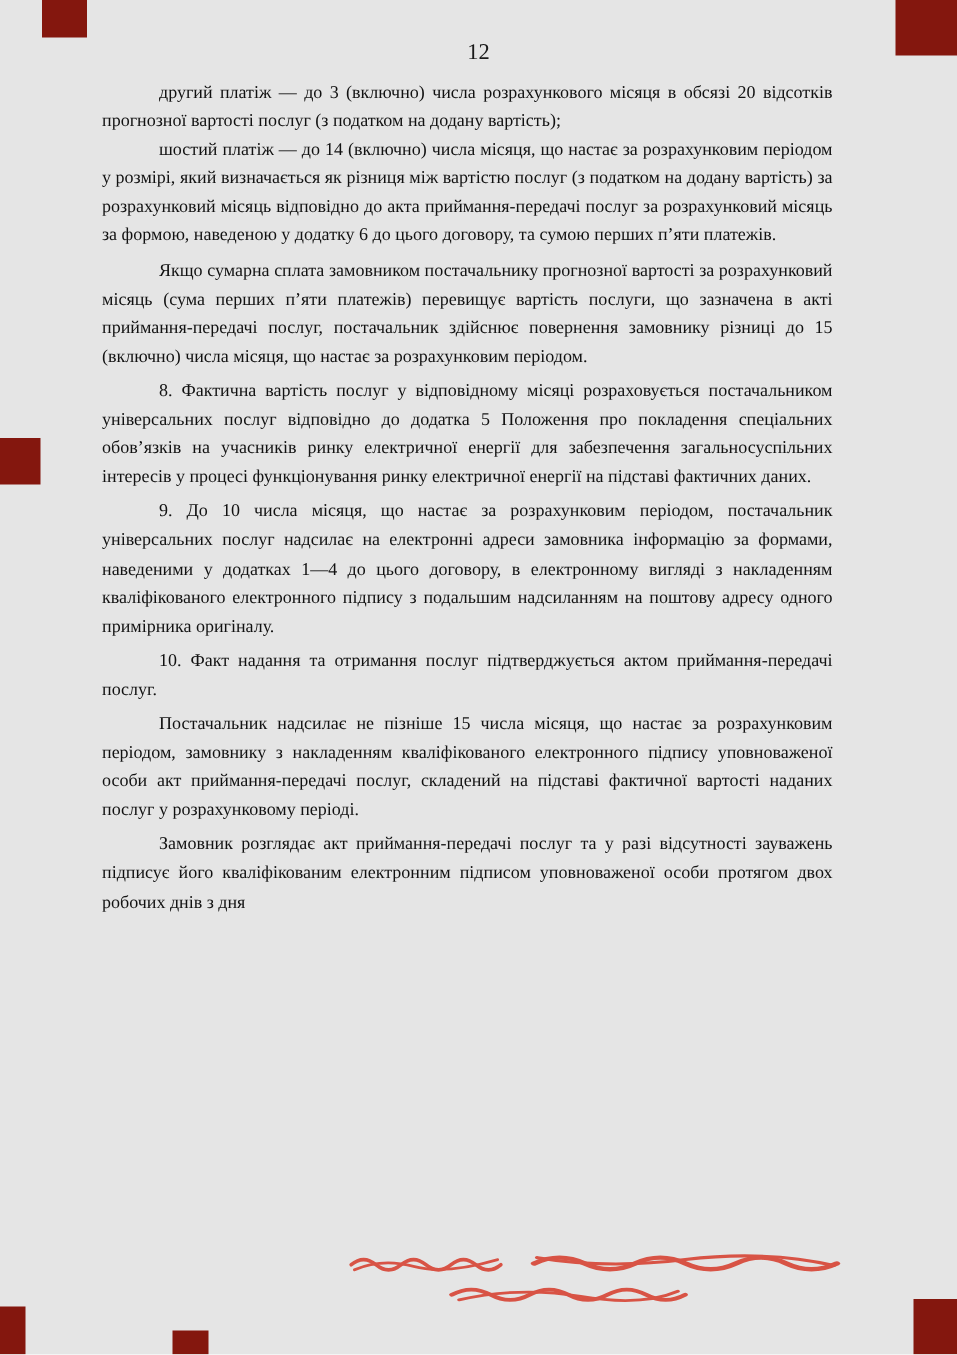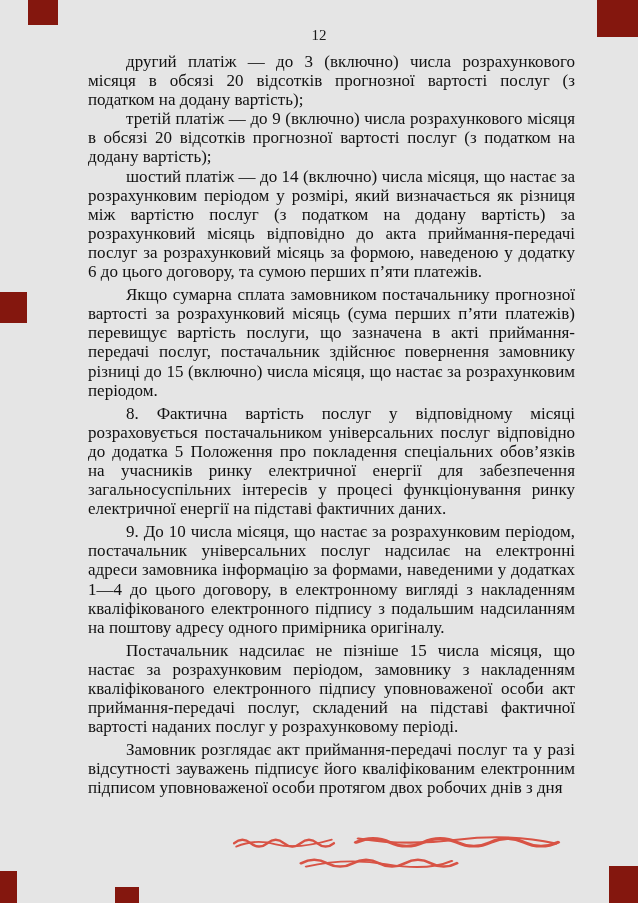--- a/index.html
+++ b/index.html
@@ -22,23 +22,23 @@
     top: 27px;
     left: 0;
     right: 0;
     text-align: center;
     font-size: 15px;
     color: #1a1a1a;
   }
   .content {
     position: absolute;
     top: 52px;
-    left: 88px;
+    left: 68px;
     width: 487px;
-    font-size: 17px;
+    font-size: 12px;
     line-height: 19.1px;
     text-align: justify;
   }
   .content p {
     margin: 0;
     text-indent: 38px;
   }
   .content p.gap {
     margin-top: 4px;
   }
@@ -64,25 +64,25 @@
 </style>
 </head>
 <body>
 
 <div class="sheet">
 
   <div class="page-number" data-bind="page.number">12</div>
 
   <div class="content">
     <p data-bind="document.paragraphs.0">другий платіж — до 3 (включно) числа розрахункового місяця в обсязі 20 відсотків прогнозної вартості послуг (з податком на додану вартість);</p>
-    <p data-bind="document.paragraphs.1">третій платіж — до 9 (включно) числа розрахункового місяця в обсязі 20 відсотків прогнозної вартості послуг (з податком на додану вартість);</p>
     <p data-bind="document.paragraphs.4">шостий платіж — до 14 (включно) числа місяця, що настає за розрахунковим періодом у розмірі, який визначається як різниця між вартістю послуг (з податком на додану вартість) за розрахунковий місяць відповідно до акта приймання-передачі послуг за розрахунковий місяць за формою, наведеною у додатку 6 до цього договору, та сумою перших п’яти платежів.</p>
     <p class="gap" data-bind="document.paragraphs.5">Якщо сумарна сплата замовником постачальнику прогнозної вартості за розрахунковий місяць (сума перших п’яти платежів) перевищує вартість послуги, що зазначена в акті приймання-передачі послуг, постачальник здійснює повернення замовнику різниці до 15 (включно) числа місяця, що настає за розрахунковим періодом.</p>
     <p class="gap" data-bind="document.paragraphs.6">8. Фактична вартість послуг у відповідному місяці розраховується постачальником універсальних послуг відповідно до додатка 5 Положення про покладення спеціальних обов’язків на учасників ринку електричної енергії для забезпечення загальносуспільних інтересів у процесі функціонування ринку електричної енергії на підставі фактичних даних.</p>
     <p class="gap" data-bind="document.paragraphs.7">9. До 10 числа місяця, що настає за розрахунковим періодом, постачальник універсальних послуг надсилає на електронні адреси замовника інформацію за формами, наведеними у додатках 1—4 до цього договору, в електронному вигляді з накладенням кваліфікованого електронного підпису з подальшим надсиланням на поштову адресу одного примірника оригіналу.</p>
+    <p class="gap" data-bind="document.paragraphs.8">10. Факт надання та отримання послуг підтверджується актом приймання-передачі послуг.</p>
     <p class="gap" data-bind="document.paragraphs.9">Постачальник надсилає не пізніше 15 числа місяця, що настає за розрахунковим періодом, замовнику з накладенням кваліфікованого електронного підпису уповноваженої особи акт приймання-передачі послуг, складений на підставі фактичної вартості наданих послуг у розрахунковому періоді.</p>
     <p class="gap" data-bind="document.paragraphs.10">Замовник розглядає акт приймання-передачі послуг та у разі відсутності зауважень підписує його кваліфікованим електронним підписом уповноваженої особи протягом двох робочих днів з дня</p>
   </div>
 
   <div class="stamp tl" data-bind-style="background-color:annotations.stamp_color" style="background-color: rgb(132, 23, 14);"></div>
   <div class="stamp tr" data-bind-style="background-color:annotations.stamp_color" style="background-color: rgb(132, 23, 14);"></div>
   <div class="stamp lm" data-bind-style="background-color:annotations.stamp_color" style="background-color: rgb(132, 23, 14);"></div>
   <div class="stamp bl" data-bind-style="background-color:annotations.stamp_color" style="background-color: rgb(132, 23, 14);"></div>
   <div class="stamp bs" data-bind-style="background-color:annotations.stamp_color" style="background-color: rgb(132, 23, 14);"></div>
   <div class="stamp br" data-bind-style="background-color:annotations.stamp_color" style="background-color: rgb(132, 23, 14);"></div>

